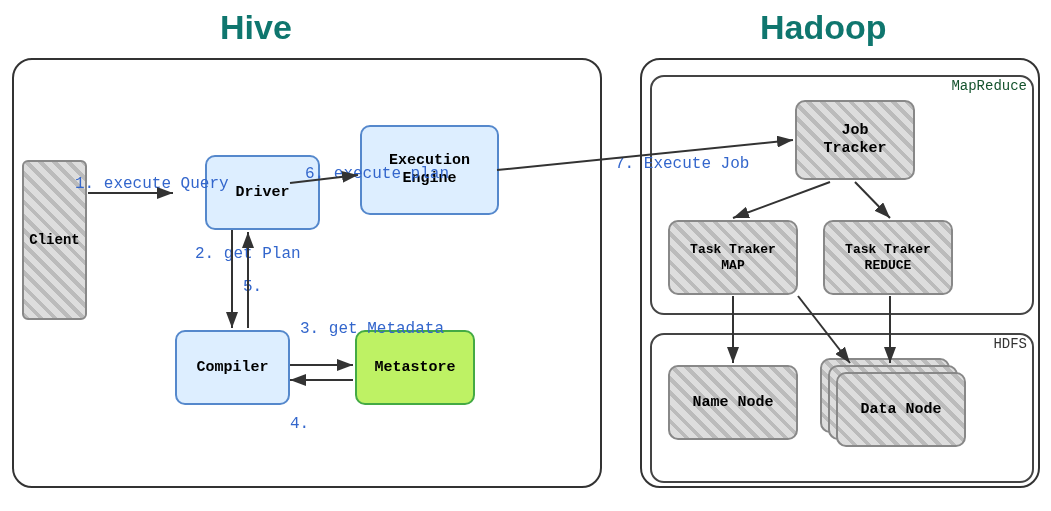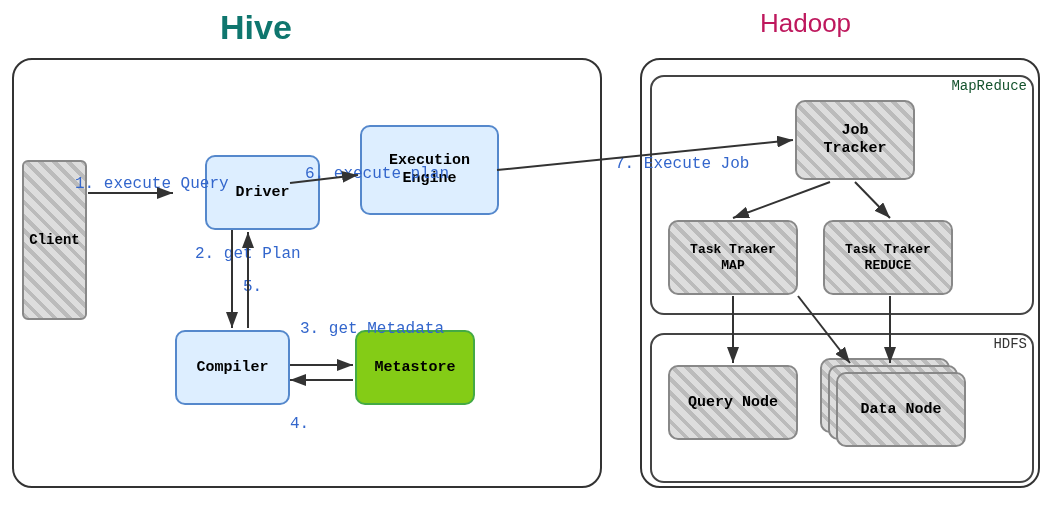--- a/index.html
+++ b/index.html
@@ -51,23 +51,23 @@
       border: 2.5px solid #333;
       border-radius: 20px;
       background: white;
     }
 
     .hadoop-title {
       position: absolute;
       left: 760px;
       top: 8px;
       font-family: 'Arial Black', sans-serif;
-      font-size: 26px;
-      font-weight: 400;
-      color: #be185d;
+      font-size: 34px;
+      font-weight: 700;
+      color: #0f766e;
     }
 
     
     .mapreduce-box {
       position: absolute;
       left: 650px;
       top: 75px;
       width: 384px;
       height: 240px;
       border: 2px solid #444;
@@ -115,21 +115,21 @@
       align-items: center;
       justify-content: center;
       text-align: center;
       font-size: 15px;
       font-weight: bold;
       line-height: 1.2;
     }
 
     .node-box.green {
       border-color: #44aa44;
-      background: #84cc16;
+      background: #bef264;
     }
 
     .node-box.gray-hatched {
       border-color: #888;
       background: repeating-linear-gradient(
         45deg,
         #ccc,
         #ccc 4px,
         #e8e8e8 4px,
         #e8e8e8 10px
@@ -225,21 +225,21 @@
     <span style="white-space:pre-line; font-size:13px;">Task Traker
 MAP</span>
   </div>
 
   <div class="node-box gray-hatched" style="left:823px; top:220px; width:130px; height:75px; background: repeating-linear-gradient(45deg,#bbb,#bbb 4px,#ddd 4px,#ddd 10px); border-color:#888;">
     <span style="white-space:pre-line; font-size:13px;">Task Traker
 REDUCE</span>
   </div>
 
   <div class="node-box gray-hatched" style="left:668px; top:365px; width:130px; height:75px; background: repeating-linear-gradient(45deg,#bbb,#bbb 4px,#ddd 4px,#ddd 10px); border-color:#888;">
-    <span>Query Node</span>
+    <span>Name Node</span>
   </div>
 
   <div class="node-box gray-hatched" style="left:820px; top:358px; width:130px; height:75px; background: repeating-linear-gradient(45deg,#bbb,#bbb 4px,#ddd 4px,#ddd 10px); border-color:#888;"></div>
   <div class="node-box gray-hatched" style="left:828px; top:365px; width:130px; height:75px; background: repeating-linear-gradient(45deg,#bbb,#bbb 4px,#ddd 4px,#ddd 10px); border-color:#888;"></div>
   <div class="node-box gray-hatched" style="left:836px; top:372px; width:130px; height:75px; background: repeating-linear-gradient(45deg,#bbb,#bbb 4px,#ddd 4px,#ddd 10px); border-color:#888;">
     <span>Data Node</span>
   </div>
 
   <div class="arrow-label" style="left:75px; top:175px;">1. execute
 Query</div>

